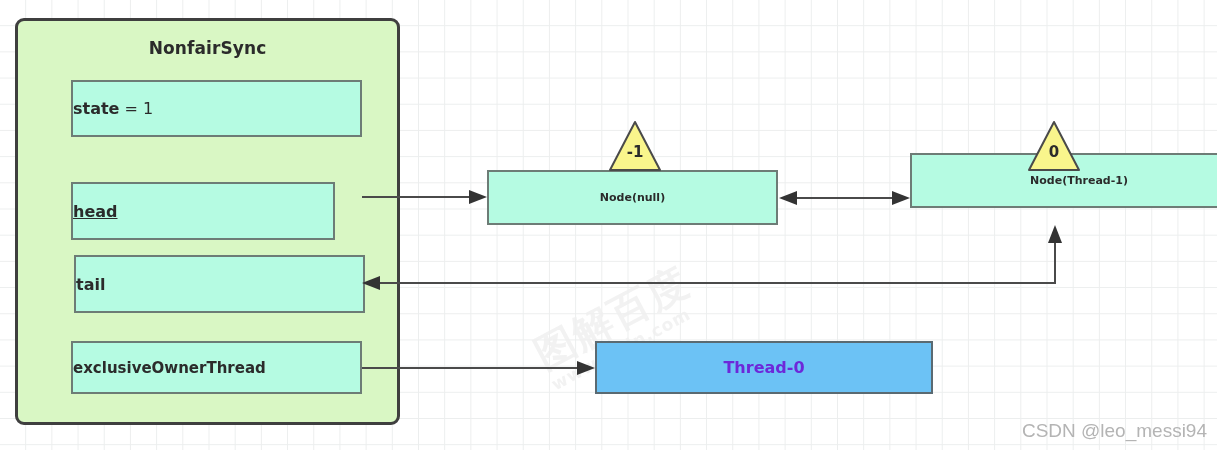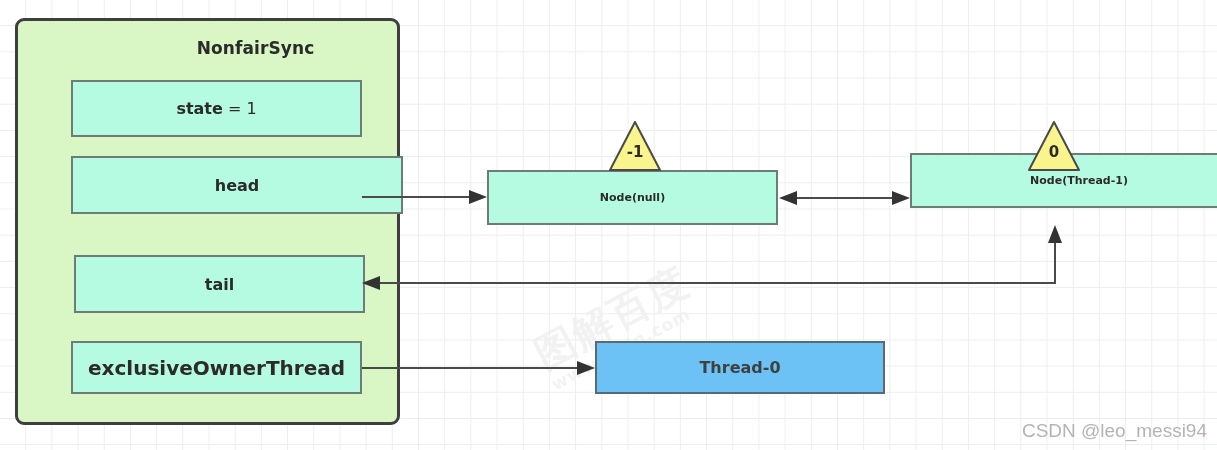--- a/index.html
+++ b/index.html
@@ -36,43 +36,41 @@
   .sync-title {
     position: absolute;
     left: 0;
     top: 17px;
     width: 100%;
     text-align: center;
     font-size: 17px;
     font-weight: bold;
     color: #2b2b2b;
     letter-spacing: .1px;
-    margin-left: 48px;
   }
 
   
   .field-box {
     position: absolute;
     box-sizing: border-box;
     background: #b5fbe2;
     border: 2px solid #6d7c76;
     display: flex;
     align-items: center;
-    justify-content: center;
     font-size: 16px;
     font-weight: bold;
     color: #2b2b2b;
   }
   .field-box .lbl { white-space: pre; }
   .field-box .normal { font-weight: normal; }
 
   #field-state { left: 71px; top: 80px; width: 291px; height: 57px; }
-  #field-head  { left: 71px; top: 156px; width: 332px; height: 58px; }
+  #field-head  { left: 71px; top: 182px; width: 264px; height: 58px; text-decoration: underline; }
   #field-tail  { left: 74px; top: 255px; width: 291px; height: 58px; }
-  #field-owner { left: 71px; top: 341px; width: 291px; height: 53px; font-size: 20px; }
+  #field-owner { left: 71px; top: 341px; width: 291px; height: 53px; font-size: 15px; }
 
   
   .node-box {
     position: absolute;
     box-sizing: border-box;
     background: #b5fbe2;
     border: 2px solid #6d7c76;
     display: flex;
     align-items: center;
     justify-content: center;
@@ -81,31 +79,31 @@
     color: #2b2b2b;
   }
   #node-null   { left: 487px; top: 170px; width: 291px; height: 55px; }
   #node-thread { left: 910px; top: 153px; width: 338px; height: 55px; }
 
   
   #thread0-box {
     position: absolute;
     left: 595px;
     top: 341px;
-    width: 290px;
+    width: 338px;
     height: 53px;
     box-sizing: border-box;
     background: #6cc2f5;
     border: 2px solid #5a6a72;
     display: flex;
     align-items: center;
     justify-content: center;
     font-size: 16px;
     font-weight: bold;
-    color: #404040;
+    color: #6d28d9;
   }
 
   
   .ws-triangle {
     position: absolute;
     width: 52px;
     height: 52px;
   }
   .ws-triangle svg { display: block; }
   .ws-triangle .ws-label {

